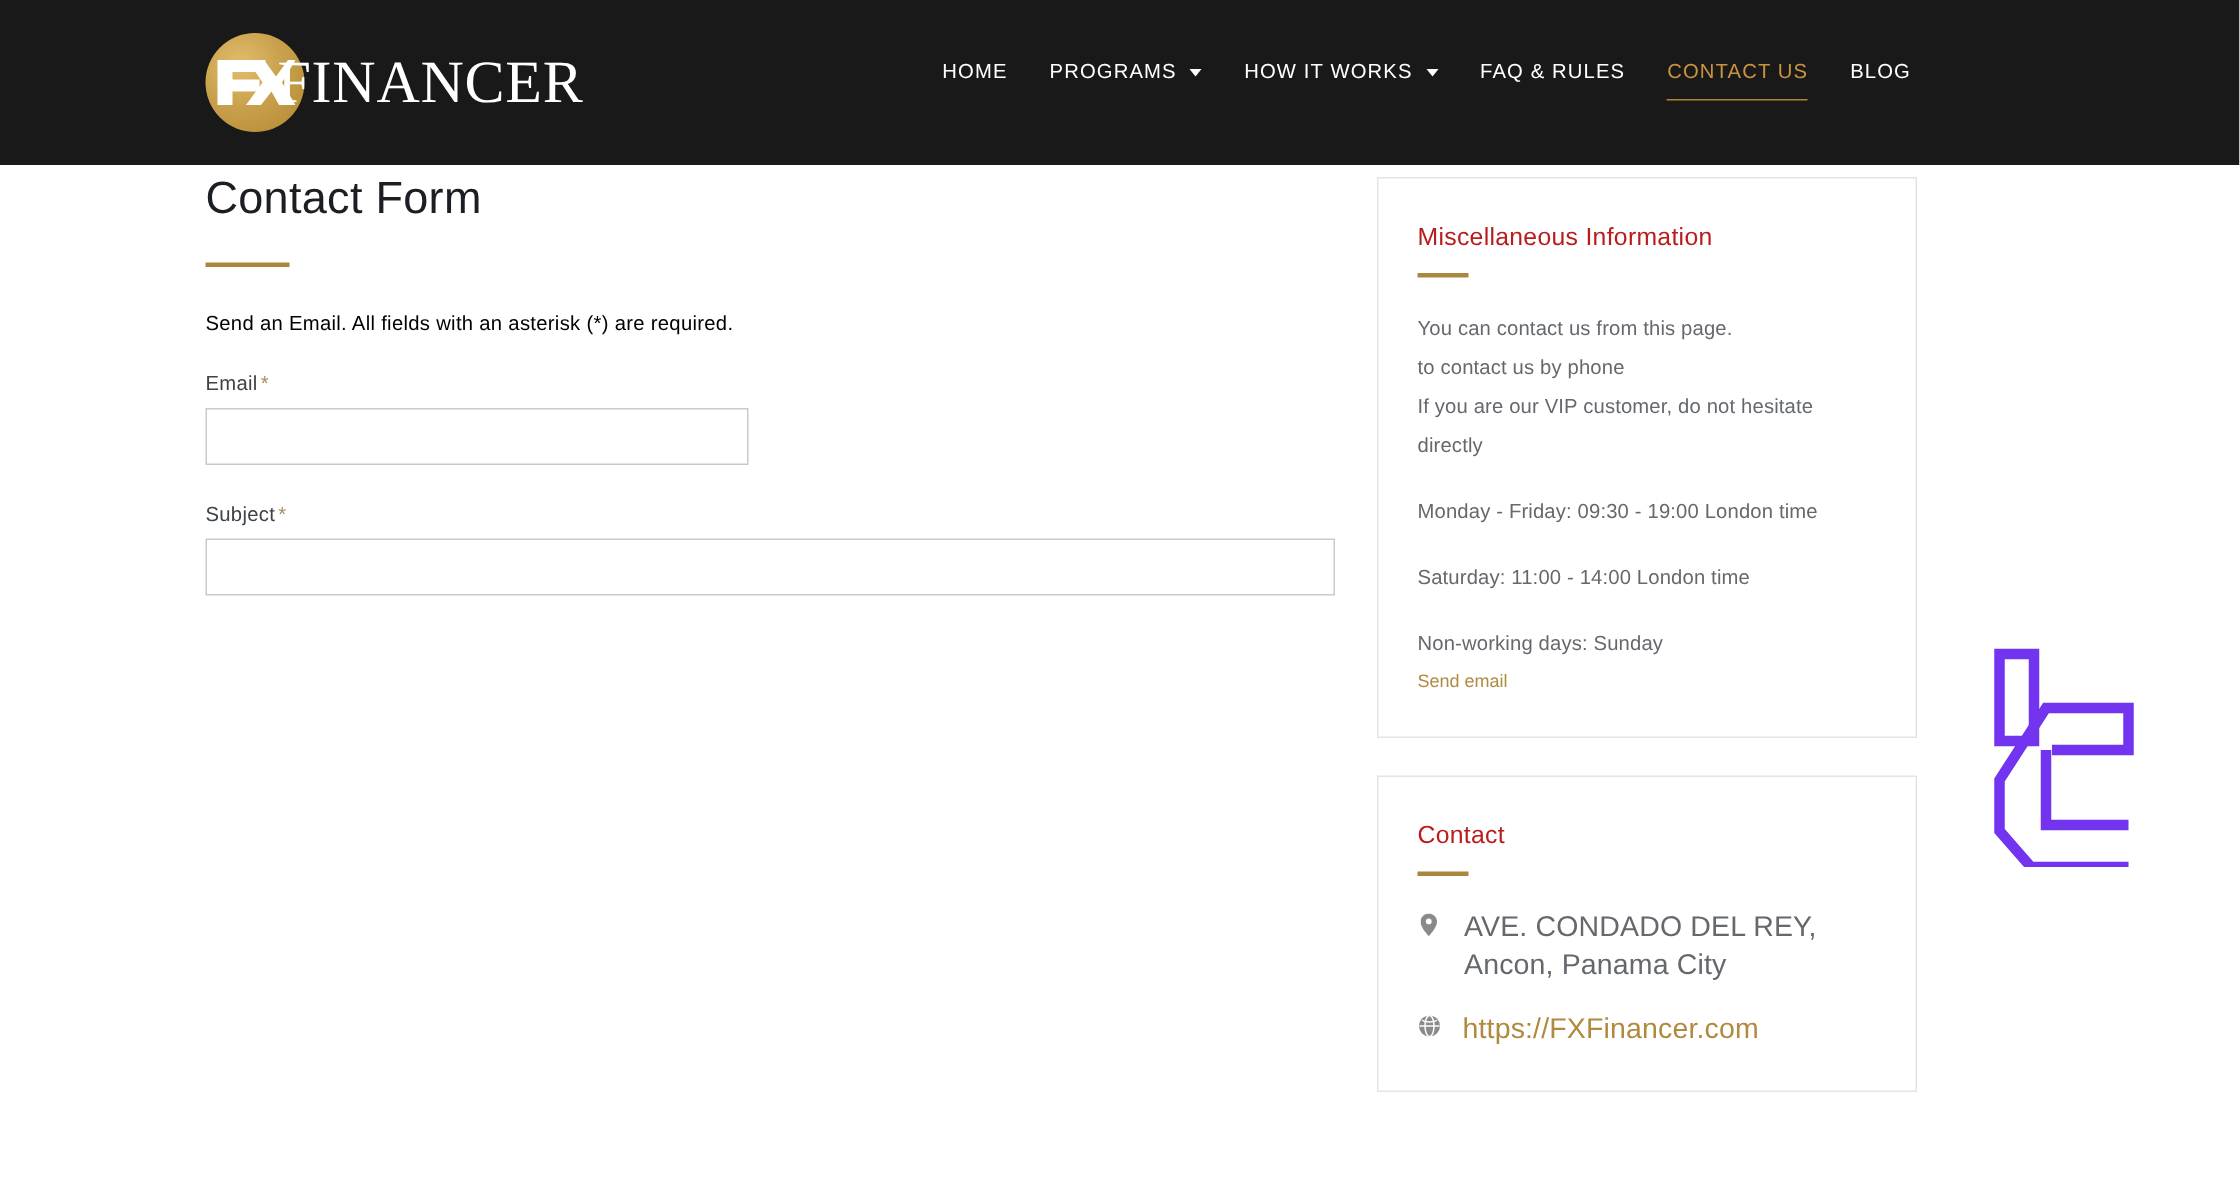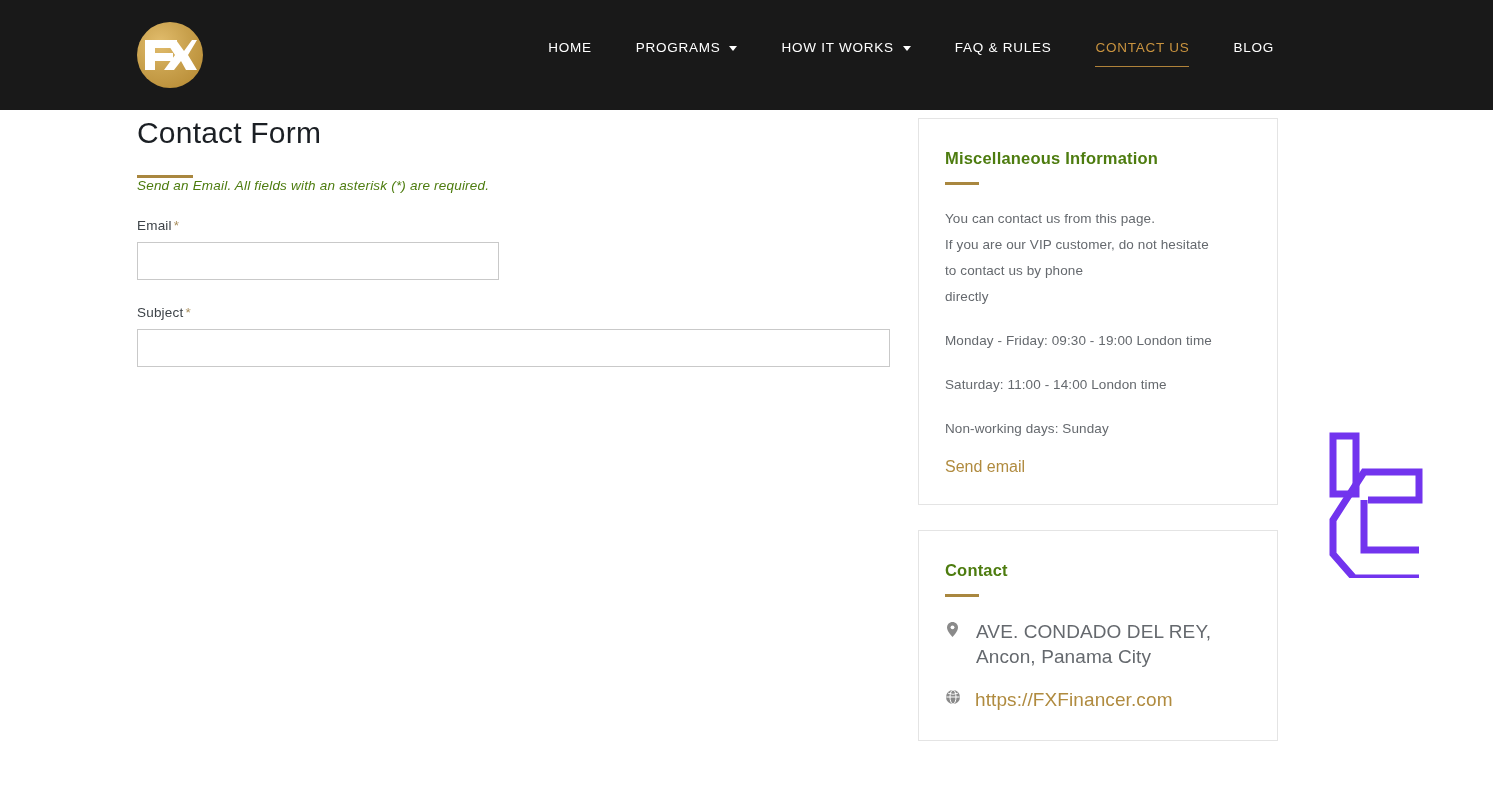--- a/index.html
+++ b/index.html
@@ -54,21 +54,21 @@
     z-index: 2;
     white-space: nowrap;
   }
 
   .main-nav {
     position: absolute;
     right: 205px;
     top: 34px;
     display: flex;
     align-items: flex-start;
-    gap: 16px;
+    gap: 0;
   }
   .nav-item {
     position: relative;
     display: flex;
     align-items: center;
     gap: 9px;
     padding: 0 14px;
     color: #ffffff;
     font-size: 13.5px;
     letter-spacing: 0.75px;
@@ -120,24 +120,24 @@
     line-height: 1.2;
   }
   .accent-bar {
     width: 56px;
     height: 3px;
     background: #a9873f;
     margin-top: 24px;
   }
 
   .form-intro {
-    font-size: 13.5px;
-    color: #4d7c0f;
+    margin-top: 30px;
+    font-size: 13.5px;
+    color: #000000;
     letter-spacing: 0.2px;
-    font-style: italic;
   }
 
   .field-row {
     display: flex;
     gap: 28px;
     margin-top: 25px;
   }
   .field { display: flex; flex-direction: column; }
   .field.half { width: 362px; }
   .field.full { width: 753px; }
@@ -184,44 +184,44 @@
   }
   .card {
     border: 1px solid #e4e4e4;
     background: #ffffff;
     padding: 30px 26px 28px 26px;
   }
   .card + .card { margin-top: 25px; }
 
   .card-title {
     font-size: 16.5px;
-    font-weight: bold;
-    color: #4d7c0f;
+    font-weight: normal;
+    color: #b91c1c;
     letter-spacing: 0.2px;
   }
   .card .accent-bar {
     width: 34px;
     height: 3px;
     margin-top: 14px;
   }
 
   .misc-block { margin-top: 21px; }
   .misc-line {
     font-size: 13.5px;
     color: #65696e;
     line-height: 26px;
     letter-spacing: 0.1px;
   }
   .misc-spaced { margin-top: 18px; }
   .gold-link {
     color: #b08b3f;
-    font-size: 16px;
+    font-size: 12px;
     text-decoration: none;
     display: inline-block;
-    margin-top: 16px;
+    margin-top: 5px;
     cursor: pointer;
   }
 
   .contact-list { margin-top: 22px; }
   .contact-row {
     display: flex;
     align-items: flex-start;
     gap: 16px;
     margin-bottom: 18px;
   }
@@ -257,20 +257,21 @@
 
 <header class="site-header">
 
   <a class="brand" href="#">
     <span class="brand-mark">
       <svg width="54" height="34" viewBox="0 0 54 34" aria-hidden="true">
         <path d="M2 2 H34 V10 H12 V15 H30 V23 H12 V32 H2 Z" fill="#ffffff"></path>
         <path d="M22 2 H33 L41 13 L49 2 H54 L45 17 L54 32 H43 L38 23 L31 32 H21 L32 17 Z" fill="#ffffff"></path>
       </svg>
     </span>
+    <span class="brand-word">FINANCER</span>
   </a>
 
   <nav class="main-nav">
 
     <a class="nav-item" href="#">
       <span>HOME</span>
     </a>
 
     <a class="nav-item" href="#">
       <span>PROGRAMS</span>
@@ -332,22 +333,22 @@
   </section>
 
   <aside class="side-col">
 
     <div class="card">
       <h2 class="card-title">Miscellaneous Information</h2>
       <div class="accent-bar"></div>
 
       <div class="misc-block">
         <div class="misc-line">You can contact us from this page.</div>
+        <div class="misc-line">to contact us by phone</div>
         <div class="misc-line">If you are our VIP customer, do not hesitate</div>
-        <div class="misc-line">to contact us by phone</div>
         <div class="misc-line">directly</div>
       </div>
 
       <div class="misc-line misc-spaced">Monday - Friday: 09:30 - 19:00 London time</div>
       <div class="misc-line misc-spaced">Saturday: 11:00 - 14:00 London time</div>
       <div class="misc-line misc-spaced">Non-working days: Sunday</div>
 
       <a class="gold-link" href="#">Send email</a>
     </div>
 

